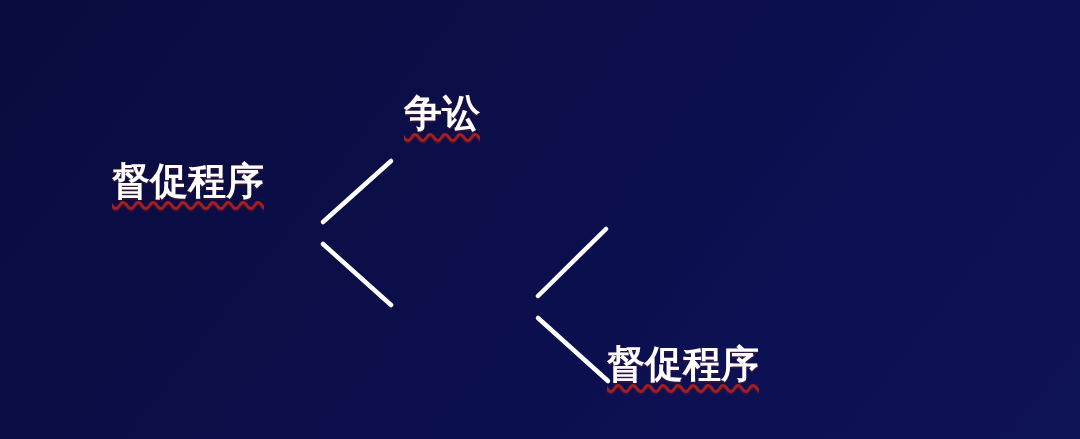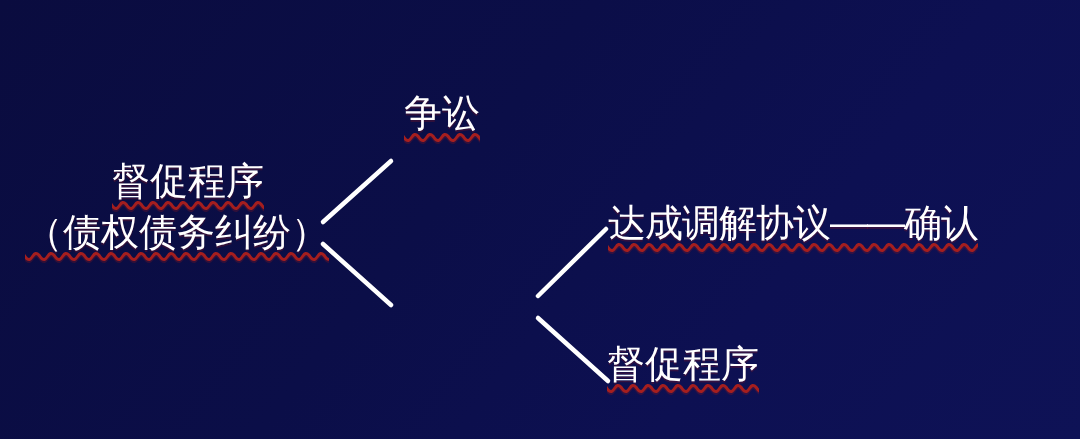--- a/index.html
+++ b/index.html
@@ -22,21 +22,21 @@
     position: absolute;
     left: 0;
     top: 0;
     width: 1080px;
     height: 439px;
     pointer-events: none;
   }
   .node {
     position: absolute;
     color: #ffffff;
-    font-weight: 400;
+    font-weight: 700;
     font-size: 38px;
     line-height: 1;
     letter-spacing: 0px;
     white-space: nowrap;
     text-decoration-line: underline;
     text-decoration-style: wavy;
     text-decoration-color: #a51e1e;
     text-decoration-thickness: 2.5px;
     text-underline-offset: 7px;
     text-shadow: 0 2px 0 rgba(150, 20, 25, 0.28);
@@ -55,22 +55,20 @@
 
   <svg class="connectors" viewBox="0 0 1080 439" xmlns="http://www.w3.org/2000/svg">
     <line x1="323" y1="222" x2="391" y2="161" stroke-width="4.5" stroke-linecap="round" stroke="#ffffff"></line>
     <line x1="323" y1="244" x2="391" y2="305" stroke-width="4.5" stroke-linecap="round" stroke="#ffffff"></line>
     <line x1="538" y1="296" x2="606" y2="229" stroke-width="4.5" stroke-linecap="round" stroke="#ffffff"></line>
     <line x1="538" y1="318" x2="608" y2="381" stroke-width="4.5" stroke-linecap="round" stroke="#ffffff"></line>
   </svg>
 
   <div class="node root-title">督促程序</div>
 
-  <div class="node root-subtitle">（债权债务纠纷）</div>
 
   <div class="node branch-top">争讼</div>
 
 
-  <div class="node leaf-top">达成调解协议——确认</div>
 
   <div class="node leaf-bottom">督促程序</div>
 
 </div>
 
 </body></html>

